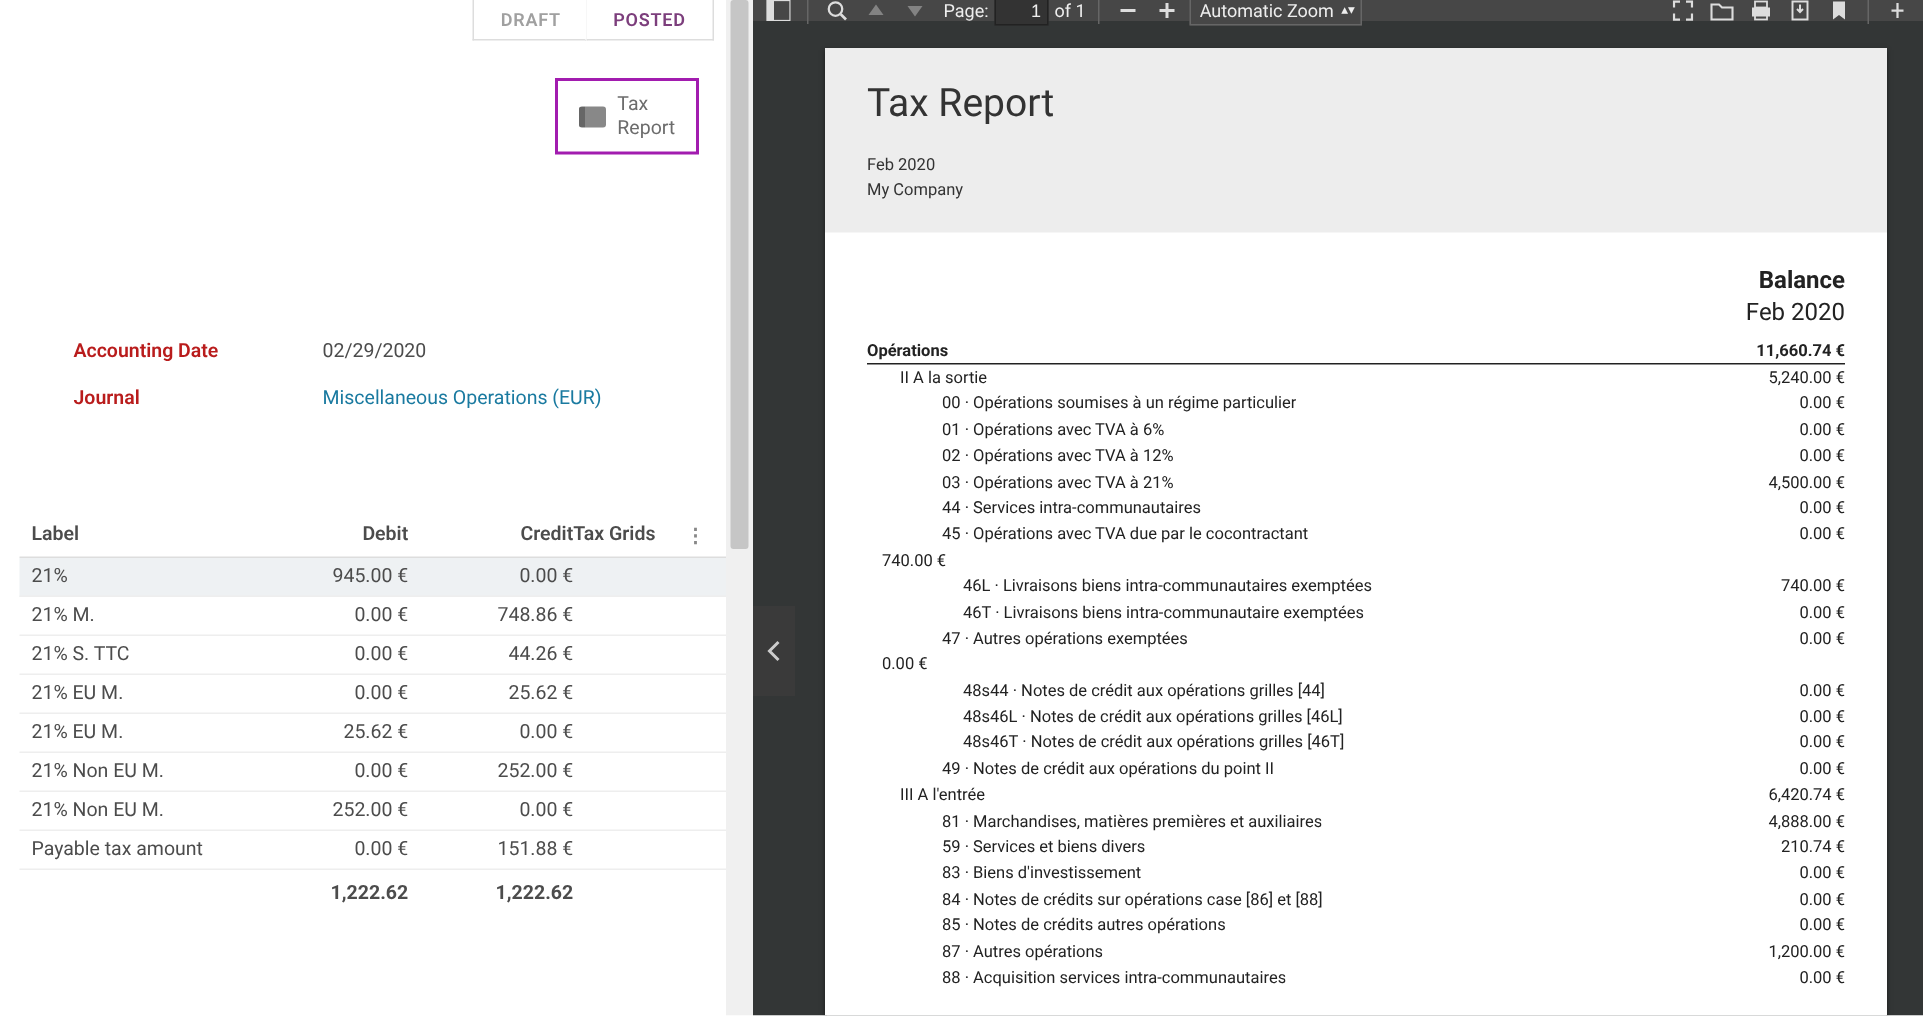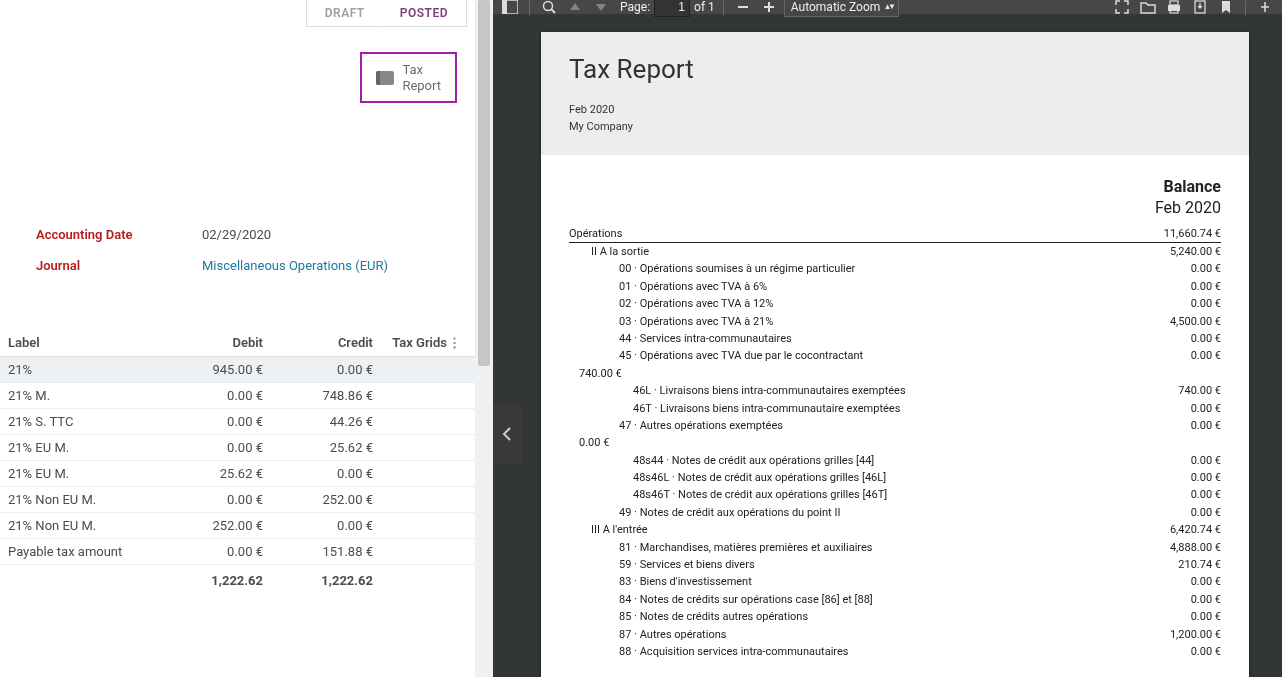--- a/index.html
+++ b/index.html
@@ -1,17 +1,17 @@
 <!DOCTYPE html>
 <html><head>
 <meta charset="utf-8">
 <style>
 * { margin:0; padding:0; box-sizing:border-box; }
 body { font-family: -apple-system, BlinkMacSystemFont, "Segoe UI", Roboto, sans-serif; font-size:13px; color:#4c4c4c; background:#fff; width:1282px; height:677px; overflow:hidden; position:relative; }
-.app { display:flex; width:100%; height:100%; }
+.app { display:flex; width:100%; height:100%;padding-left:13px; }
 
 
 .left { width:475px; height:100%; background:#fff; position:relative; }
 .tabs { display:flex; justify-content:flex-end; padding-right:8px; padding-top:0; }
 .tab { padding:6px 18px; font-size:12px; font-weight:600; letter-spacing:0.5px; color:#a0a0a0; border:1px solid #ddd; border-top:none; background:#fff; }
 .tab.posted { background:#fff; color:#7c3e7c; border-top-left-radius:0; border-top-right-radius:0; position:relative; }
 .tab.posted::before { content:""; position:absolute; left:-12px; top:0; width:0; height:0; border-top:0 solid transparent; border-right:12px solid #fff; border-bottom:28px solid transparent; }
 .tab.draft { border-right:none; margin-right:-2px; }
 
 .tax-report-btn { position:absolute; top:52px; right:18px; border:2px solid #a21caf; padding:8px 14px; display:flex; align-items:center; gap:8px; color:#6c6c6c; font-size:13px; cursor:pointer; background:#fff; }
@@ -19,26 +19,26 @@
 .tax-report-btn .icon::after{ content:""; position:absolute; inset:0; border-left:4px solid #666; border-radius:2px;}
 .tax-report-btn .txt { line-height:1.2; }
 
 .fields { margin-top:200px; padding:0 36px; }
 .field-row { display:flex; margin-bottom:16px; }
 .field-label { width:166px; font-weight:600; color:#b91c1c; }
 .field-value { color:#4c4c4c; }
 .field-value.link { color:#1a7aa0; cursor:pointer; }
 
 
-.tbl { margin-top:56px; width:100%; }
+.tbl { margin-top:70px; width:100%; }
 .tbl-head { display:flex; border-bottom:1px solid #ddd; padding:6px 0; font-weight:600; color:#4c4c4c; }
 .tbl-head, .tbl-row, .tbl-foot { padding-left:8px; padding-right:14px; }
 .col-label { flex:1; }
 .col-debit, .col-credit { width:110px; text-align:right; }
-.col-taxgrids { width:74px; text-align:right; }
+.col-taxgrids { width:74px; text-align:left; }
 .col-kebab { width:14px; text-align:right; color:#888; }
 .tbl-body .tbl-row { display:flex; padding-top:5px; padding-bottom:5px; border-bottom:1px solid #eee; }
 .tbl-body .tbl-row:first-child { background:#eef1f3; }
 .tbl-foot { display:flex; padding-top:8px; font-weight:700; }
 
 
 .vscroll { width:18px; background:#f0f0f0; position:relative; }
 .vscroll-thumb { position:absolute; top:0; left:3px; width:12px; height:366px; background:#c6c6c6; border-radius:2px; }
 
 
@@ -57,21 +57,21 @@
 .pdf-header { background:#ededed; padding:22px 28px 20px; margin:-24px -28px 22px -28px; }
 .pdf-title { font-size:26px; font-weight:400; color:#333; margin-bottom:18px; }
 .pdf-sub { font-size:11px; color:#333; line-height:1.5; }
 
 .balance-head { text-align:right; font-size:16px; color:#222; line-height:1.3; margin-bottom:6px; }
 .balance-head .b { font-weight:700; }
 
 .rline { display:flex; justify-content:space-between; padding:1px 0; font-size:11px; line-height:1.4; }
 .rline .lbl { white-space:nowrap; overflow:hidden; text-overflow:ellipsis; }
 .rline .amt { white-space:nowrap; padding-left:10px; }
-.rline.top { font-weight:400; border-bottom:1.5px solid #222;align-items:flex-end; }
+.rline.top { font-weight:700; border-bottom:1.5px solid #222;align-items:flex-end; }
 .ind1 { padding-left:22px; }
 .ind2 { padding-left:50px; }
 .ind3 { padding-left:64px; }
 
 
 .expand-tab { position:absolute; left:0; top:404px; width:28px; height:60px; background:#3a3a3a; display:flex; align-items:center; justify-content:center; cursor:pointer; }
 .expand-tab svg { fill:#ccc; }
 
 svg { display:block; }
 </style>

